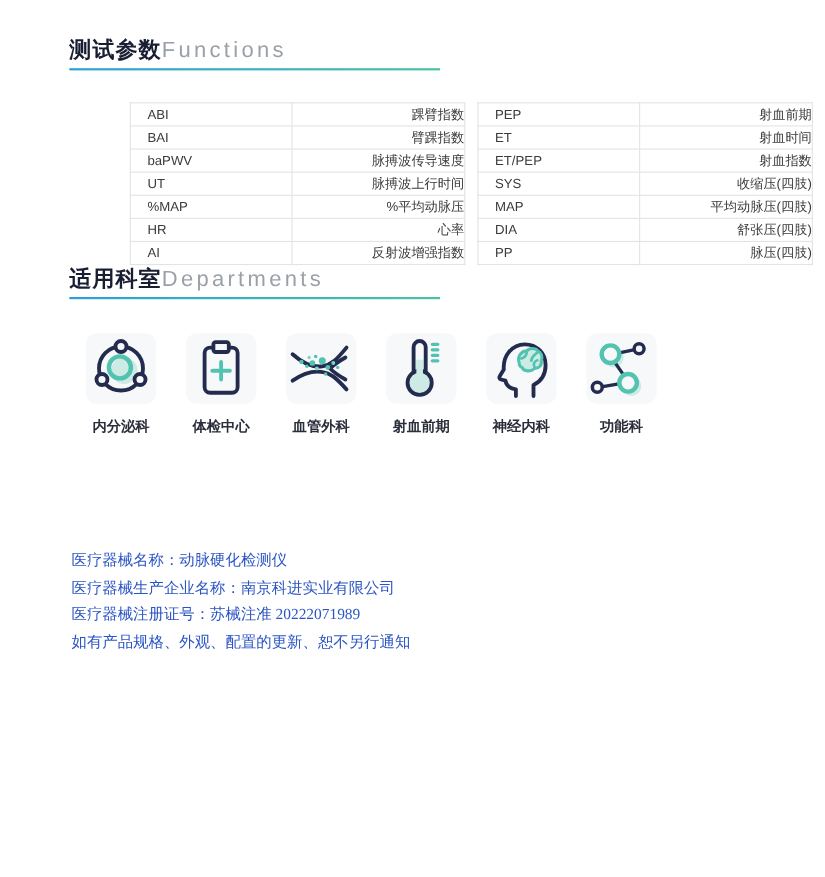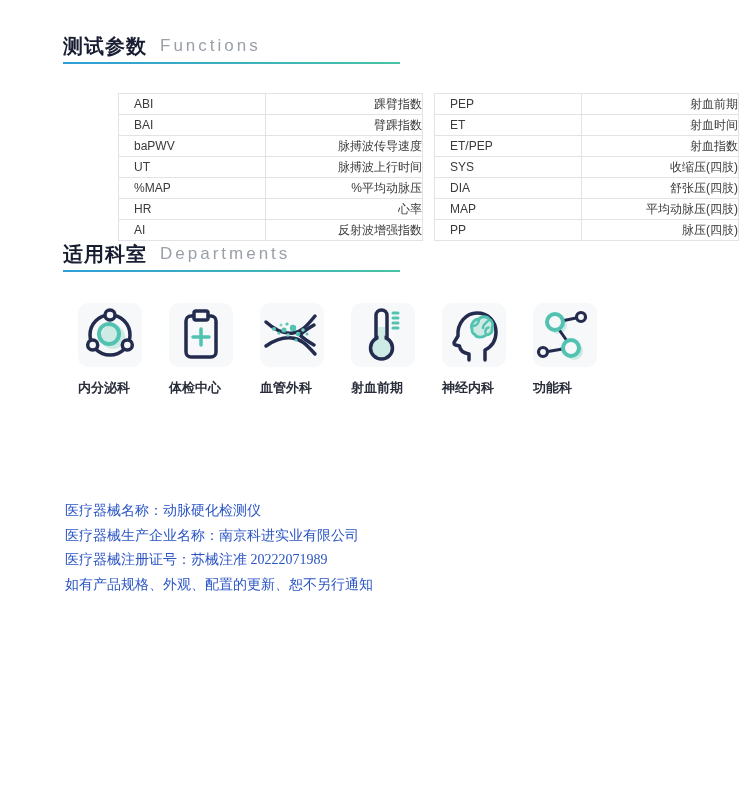--- a/index.html
+++ b/index.html
@@ -5,44 +5,44 @@
   * { box-sizing: border-box; margin: 0; padding: 0; }
   html, body { width: 750px; height: 797px; }
   body {
     background: #ffffff;
     font-family: "Liberation Sans", "DejaVu Sans", sans-serif;
     overflow: hidden;
   }
   .page { width: 750px; height: 797px; padding: 33px 0 0 63px; }
 
   
-  .section-title { display: flex; align-items: center; gap: 13px; line-height: 26px; }
+  .section-title { display: flex; align-items: center; line-height: 26px; }
   .title-zh { font-size: 20px; font-weight: 700; color: #181d31; letter-spacing: 1px; }
-  .title-en { font-size: 17px; font-weight: 300; color: #9aa0a8; letter-spacing: 3px; }
+  .title-en { font-size: 20px; font-weight: 300; color: #9aa0a8; letter-spacing: 3px; }
   .title-underline {
     width: 337px; height: 2px; margin-top: 3px;
     background: linear-gradient(to right, #2d9fd8, #47c3a4);
   }
 
   
   .tables-row { display: flex; gap: 11px; margin: 29px 0 0 15px; padding-left: 40px; }
   table.param-table { border-collapse: collapse; }
   table.param-table td {
     border: 1px solid #e2e3e7;
     font-size: 12px; color: #3a3a3a;
     height: 21px; padding: 0 0 0 15px;
     vertical-align: middle;
   }
   td.cell-code { width: 147px; }
   td.cell-desc { width: 157px; text-align: right; }
 
   
   .departments-section { }
   .departments-row { display: flex; gap: 27px; margin: 31px 0 0 15px; }
-  .dept { display: flex; flex-direction: column; align-items: flex-start; width: 64px; }
+  .dept { display: flex; flex-direction: column; align-items: center; width: 64px; }
   .dept-iconbox {
     width: 64px; height: 64px; border-radius: 10px;
     background: #f7f8fa;
     display: flex; align-items: center; justify-content: center;
   }
   .dept-label {
     margin-top: 12px; font-size: 13px; font-weight: 600;
     color: #2a2e3a; white-space: nowrap;
   }
 
@@ -108,26 +108,26 @@
           </tr>
           <tr>
             <td class="cell-code">ET/PEP</td>
             <td class="cell-desc">射血指数</td>
           </tr>
           <tr>
             <td class="cell-code">SYS</td>
             <td class="cell-desc">收缩压(四肢)</td>
           </tr>
           <tr>
+            <td class="cell-code">MAP</td>
+            <td class="cell-desc">平均动脉压(四肢)</td>
+          </tr>
+          <tr>
             <td class="cell-code">DIA</td>
             <td class="cell-desc">舒张压(四肢)</td>
-          </tr>
-          <tr>
-            <td class="cell-code">MAP</td>
-            <td class="cell-desc">平均动脉压(四肢)</td>
           </tr>
           <tr>
             <td class="cell-code">PP</td>
             <td class="cell-desc">脉压(四肢)</td>
           </tr>
         </tbody>
       </table>
     </div>
   </div>
 

